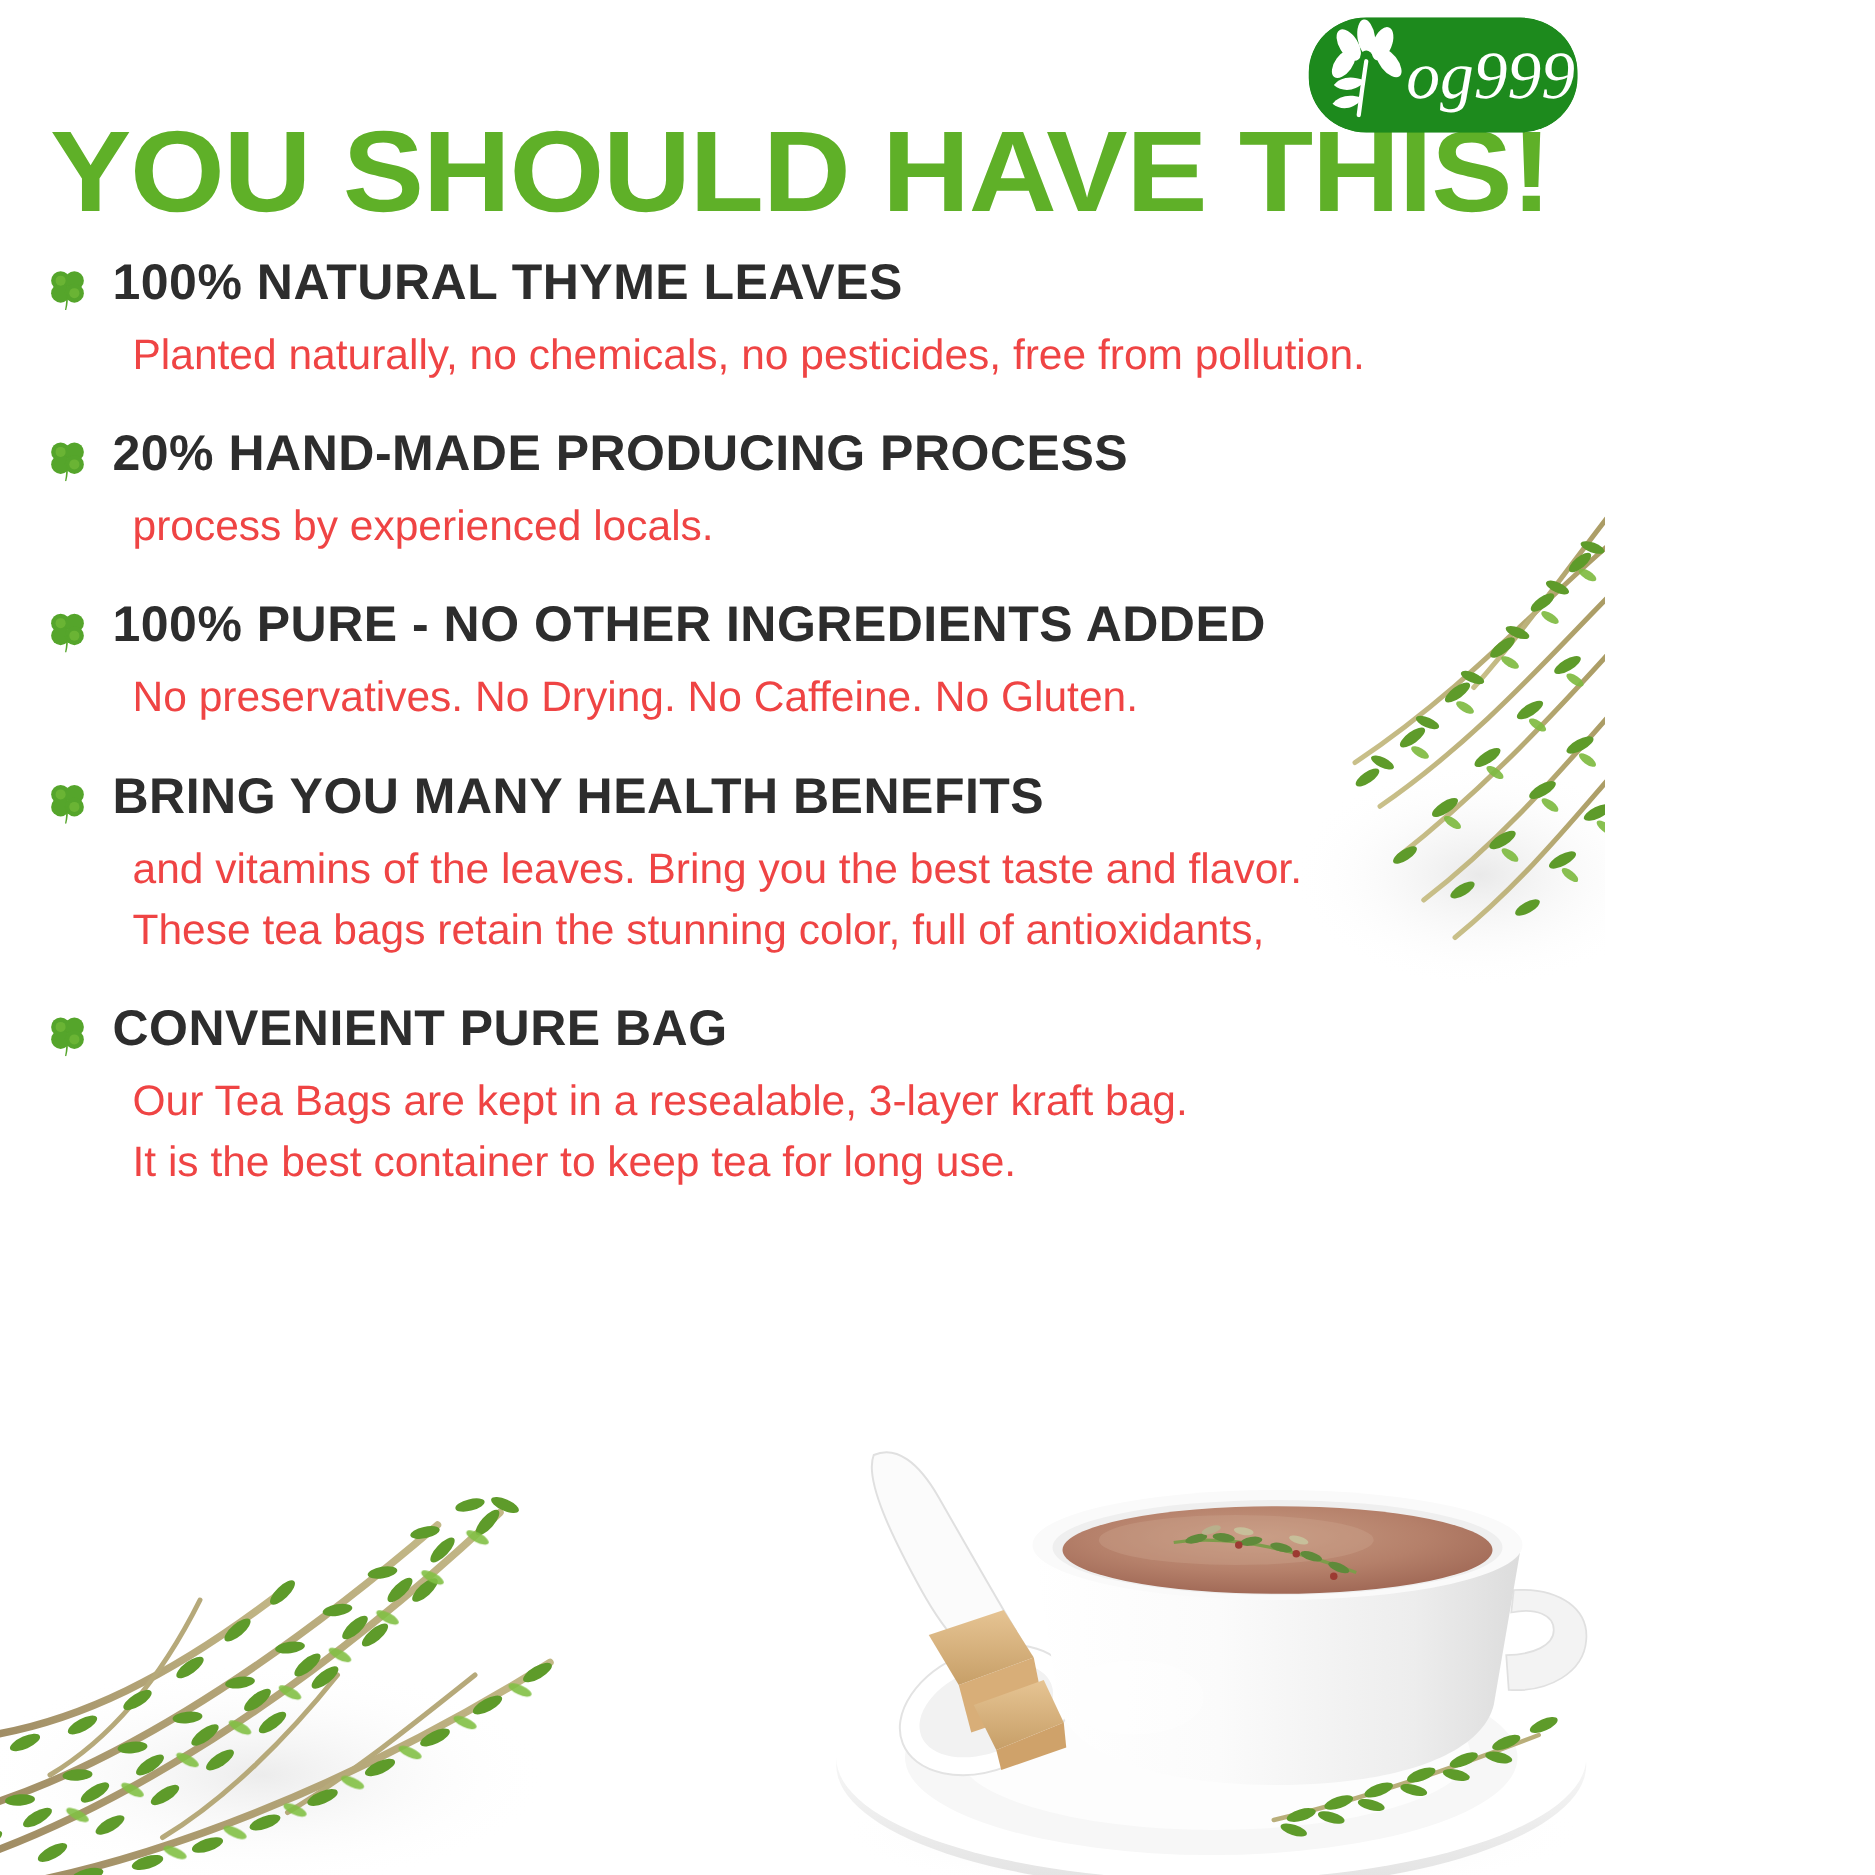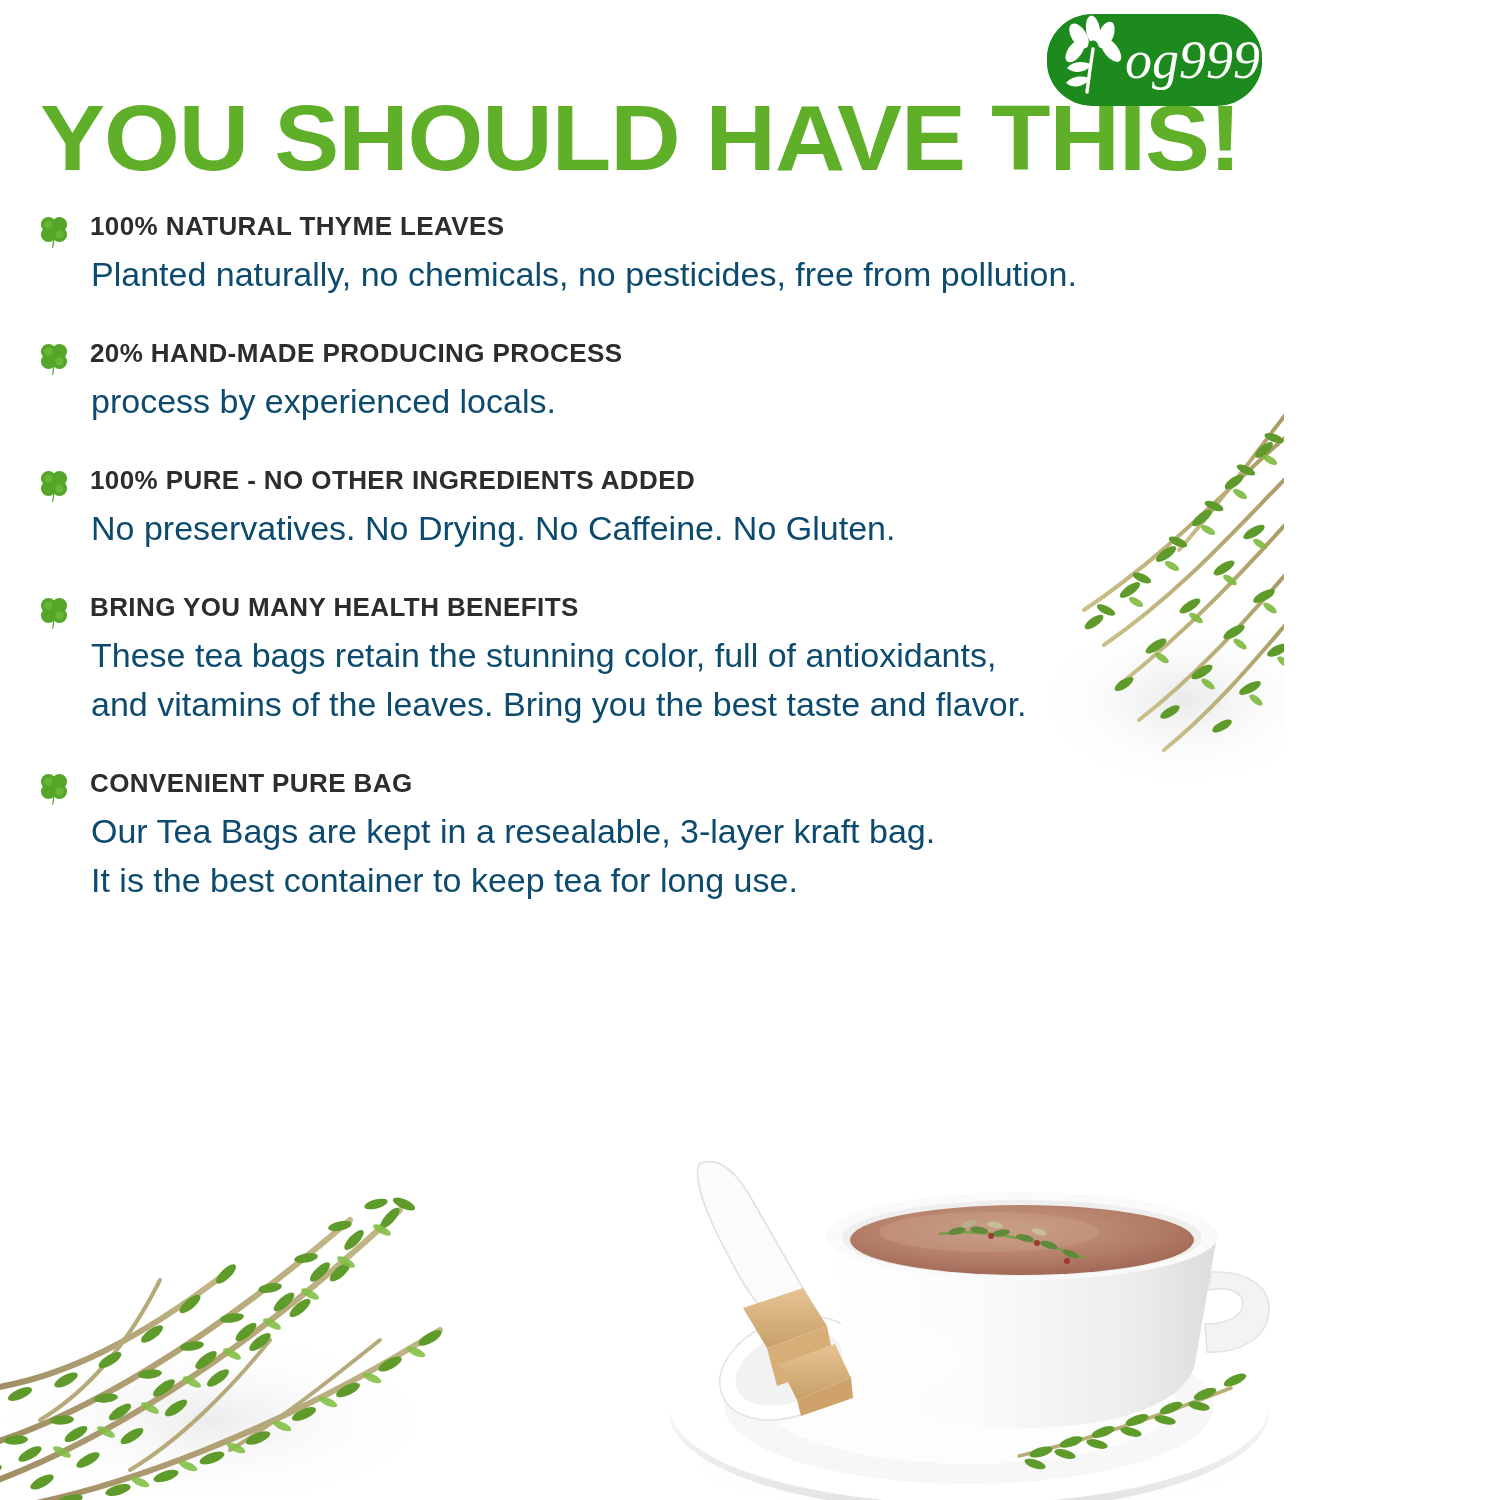--- a/index.html
+++ b/index.html
@@ -53,34 +53,34 @@
 
   .clover{
     position:absolute;left:0;top:6px;
     width:32px;height:34px;
   }
   .clover svg{display:block;width:100%;height:100%;}
 
   .f-title{
     font-family:"Liberation Sans",sans-serif;
     font-weight:bold;
-    font-size:26px;
+    font-size:40px;
     line-height:36px;
     color:#2d2d2d;
     letter-spacing:0.4px;
     margin:0 0 6px 0;
     white-space:nowrap;
   }
   .f-body{
     font-family:"Liberation Sans",sans-serif;
     font-weight:300;
     font-size:34px;
     line-height:49px;
-    color:#0c4a6e;
-    margin:1px;
+    color:#ef4444;
+    margin:16px;
   }
   .f-body div{white-space:nowrap;}
 
   
   .art{position:absolute;z-index:5;pointer-events:none;}
 
   .thyme-right{right:-10px;top:400px;width:360px;height:400px;}
   .thyme-left{left:-20px;bottom:-10px;width:530px;height:420px;}
   .teacup{right:-15px;bottom:-12px;width:660px;height:400px;}
 
@@ -267,22 +267,22 @@
             <path d="M16 20 C16.6 25 16.4 29 15 34 L14 34 C15 29 15 25 15 20 Z"></path>
           </g>
           <g fill="#7cc23c" opacity="0.55">
             <circle cx="10.5" cy="10.5" r="4"></circle>
             <circle cx="21.5" cy="20.5" r="4"></circle>
           </g>
         </svg>
       </span>
       <div class="f-title">BRING YOU MANY HEALTH BENEFITS</div>
       <div class="f-body">
+        <div>and vitamins of the leaves. Bring you the best taste and flavor.</div>
         <div>These tea bags retain the stunning color, full of antioxidants,</div>
-        <div>and vitamins of the leaves. Bring you the best taste and flavor.</div>
       </div>
     </div>
 
     <div class="feature">
       <span class="clover">
         <svg viewBox="0 0 32 34">
           <g fill="#55a52b">
             <circle cx="10.5" cy="10.5" r="7.6"></circle>
             <circle cx="21.5" cy="10.5" r="7.6"></circle>
             <circle cx="10.5" cy="20.5" r="7.6"></circle>

